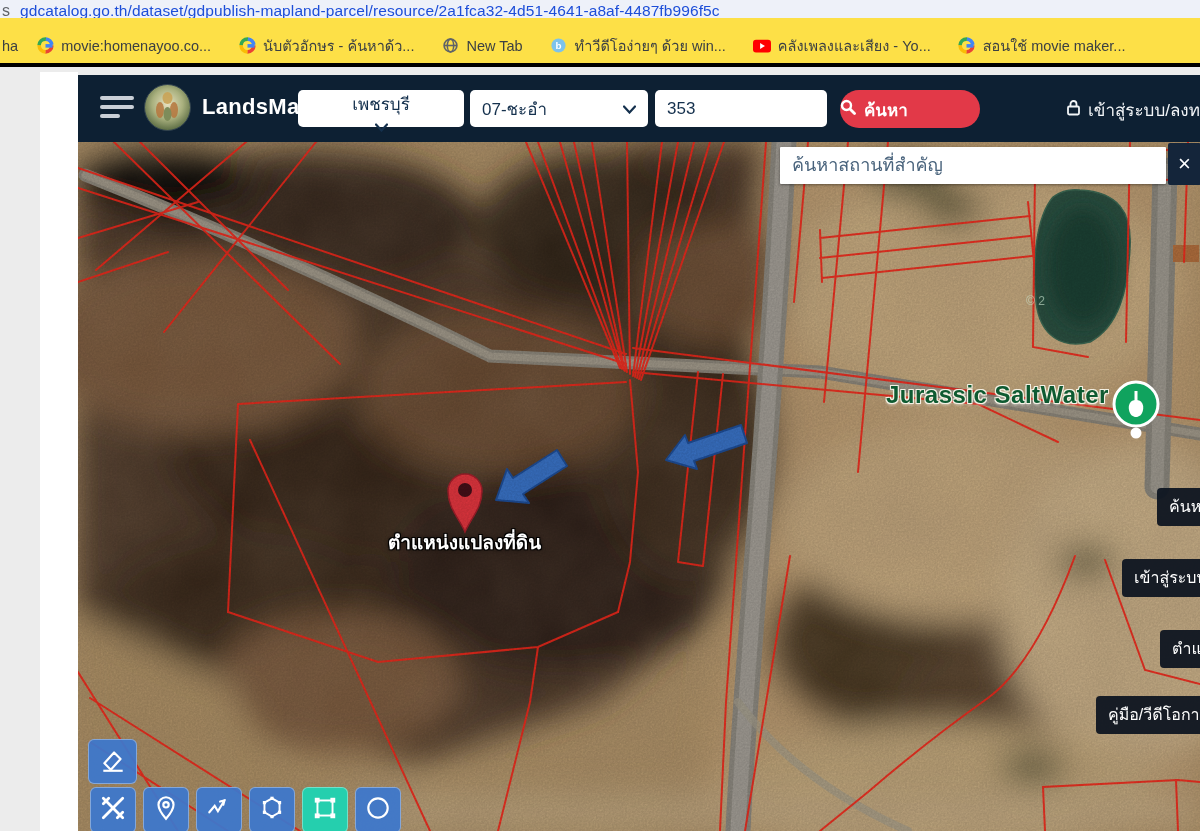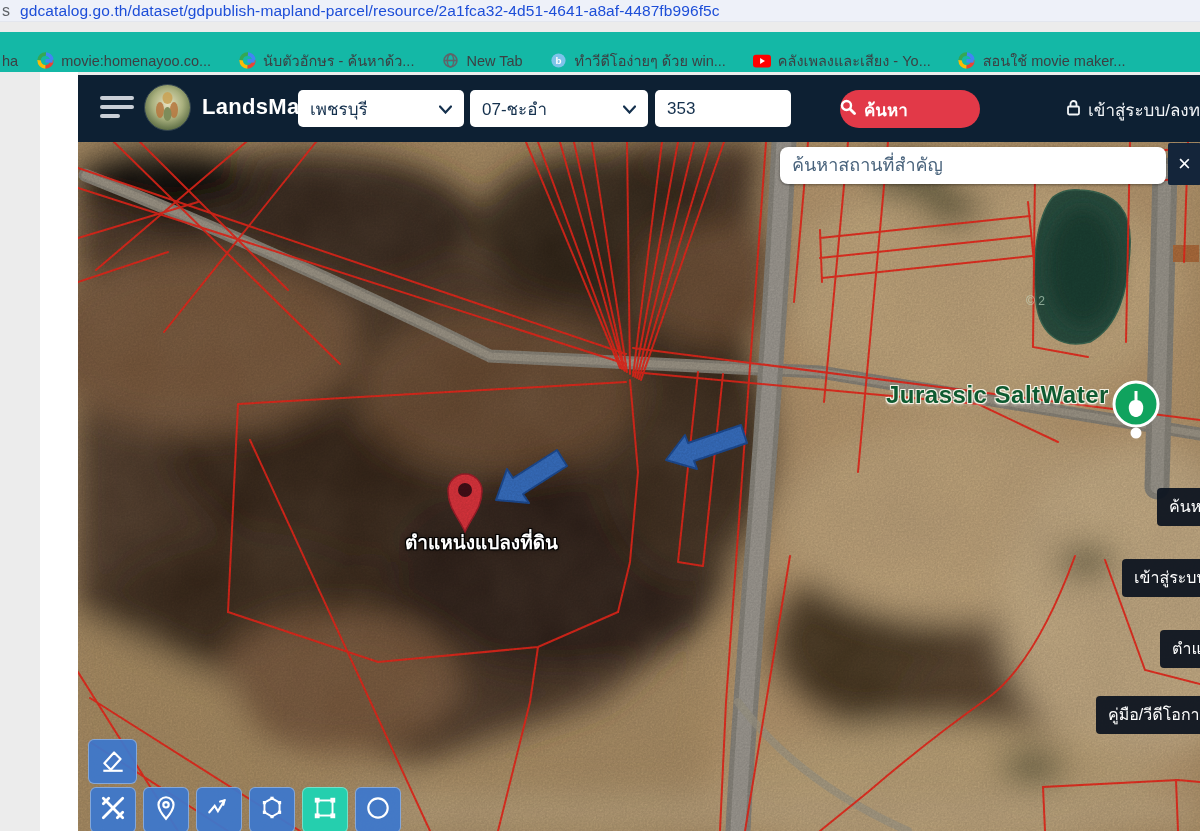--- a/index.html
+++ b/index.html
@@ -2,57 +2,57 @@
 <html><head>
 <meta charset="utf-8">
 <style>
   * { margin:0; padding:0; box-sizing:border-box; }
   html,body { width:1200px; height:831px; overflow:hidden; font-family:"Liberation Sans", sans-serif; background:#ececec; }
 
   
   .urlbar { position:absolute; left:0; top:0; width:1200px; height:22px; background:#eef1f9; border-bottom:1px solid #e3e6ee; display:flex; align-items:center; }
   .urlbar .frag { color:#5f6368; font-size:16px; margin-left:2px; width:18px; overflow:hidden; }
   .urlbar .url { color:#1d4ed8; font-size:15.5px; letter-spacing:.1px; }
-  .bookmarksbar { position:absolute; left:0; top:32px; width:1200px; height:49px; background:#14b8a6; border-bottom:2px solid #000000; display:flex; align-items:center; padding:10px 0 0 2px; }
+  .bookmarksbar { position:absolute; left:0; top:18px; width:1200px; height:49px; background:#fde047; border-bottom:4px solid #000000; display:flex; align-items:center; padding:10px 0 0 2px; }
   .bm { display:flex; align-items:center; gap:7px; margin-right:27px; font-size:14.5px; color:#3c4043; white-space:nowrap; }
   .bm .bicon { width:18px; height:18px; display:flex; align-items:center; justify-content:center; flex:0 0 auto; }
 
   
   .page { position:absolute; left:0; top:72px; width:1200px; height:759px; background:#ececec; }
   .white-col { position:absolute; left:40px; top:0; width:38px; height:759px; background:#ffffff; }
 
   .app { position:absolute; left:78px; top:3px; width:1122px; height:756px; }
   .app-header { position:absolute; left:0; top:0; width:1122px; height:67px; background:#0d2033; }
 
   .hamburger { position:absolute; left:22px; top:21px; width:36px; height:26px; cursor:pointer; }
   .hamburger span { display:block; height:4px; border-radius:2px; background:#c9cfd7; margin-bottom:5px; }
   .hamburger span:nth-child(1){ width:34px; }
   .hamburger span:nth-child(2){ width:34px; }
   .hamburger span:nth-child(3){ width:20px; }
 
   .logo { position:absolute; left:66px; top:9px; width:47px; height:47px; border-radius:50%; }
   .brand { position:absolute; left:124px; top:19px; color:#ffffff; font-size:22px; font-weight:bold; letter-spacing:.3px; }
 
   .hsel { position:absolute; top:15px; height:37px; background:#ffffff; border-radius:5px; display:flex; align-items:center; justify-content:space-between; padding:0 12px; font-size:17px; color:#14304d; cursor:pointer; }
-  .hsel.sel1 { left:220px; width:166px; }
+  .hsel.sel1 { left:220px; width:166px;flex-direction:column; }
   .hsel.sel2 { left:392px; width:178px; }
-  .hinput { position:absolute; left:577px; top:15px; width:136px; height:37px; background:#ffffff; border:none; border-radius:5px; font-size:17px; color:#14304d; padding:0 12px; font-family:"Liberation Sans", sans-serif; }
+  .hinput { position:absolute; left:577px; top:15px; width:172px; height:37px; background:#ffffff; border:none; border-radius:5px; font-size:17px; color:#14304d; padding:0 12px; font-family:"Liberation Sans", sans-serif; }
   .searchbtn { position:absolute; left:762px; top:15px; width:140px; height:38px; background:#e23948; border:none; border-radius:19px; color:#ffffff; font-size:17px; font-weight:bold; display:flex; align-items:center; gap:8px; cursor:pointer; font-family:"Liberation Sans", sans-serif; }
   .login { position:absolute; left:988px; top:21px; display:flex; align-items:center; gap:7px; color:#f2f5f8; font-size:17px; white-space:nowrap; cursor:pointer; }
 
   
   .map { position:absolute; left:0; top:67px; width:1122px; height:689px; overflow:hidden; background:#b5976b; cursor:grab; }
   .map svg.art { position:absolute; left:0; top:0; }
 
-  .map-search { position:absolute; left:702px; top:5px; width:386px; height:37px; background:#ffffff; border:none; border-radius:8px; box-shadow:0 1px 3px rgba(0,0,0,.4); font-size:18px; padding:0 12px; color:#14304d; font-family:Liberation Mono, monospace; }
+  .map-search { position:absolute; left:702px; top:5px; width:386px; height:37px; background:#ffffff; border:none; border-radius:1px; box-shadow:0 1px 3px rgba(0,0,0,.4); font-size:18px; padding:0 12px; color:#14304d; font-family:Liberation Mono, monospace; }
   .map-search::placeholder { color:#49637c; opacity:1; }
   .map-close { position:absolute; left:1090px; top:1px; width:33px; height:42px; background:#14253a; color:#ffffff; font-size:22px; display:flex; align-items:center; justify-content:center; cursor:pointer; border-radius:2px; }
 
   .poi-label { position:absolute; left:808px; top:239px; width:240px; font-size:24px; font-weight:bold; color:#0e5a31; letter-spacing:.5px; text-shadow:-1px -1px 0 #f4f1e4, 1px -1px 0 #f4f1e4, -1px 1px 0 #f4f1e4, 1px 1px 0 #f4f1e4, 0 2px 3px rgba(255,255,255,.6); white-space:nowrap; }
-  .marker-label { position:absolute; left:310px; top:385px; width:170px; text-align:right; font-size:19px; font-weight:bold; color:#ffffff; text-shadow:-1px -1px 0 #000, 1px -1px 0 #000, -1px 1px 0 #000, 1px 1px 0 #000, 0 0 4px #000; white-space:nowrap; }
+  .marker-label { position:absolute; left:310px; top:385px; width:170px; text-align:left; font-size:19px; font-weight:bold; color:#ffffff; text-shadow:-1px -1px 0 #000, 1px -1px 0 #000, -1px 1px 0 #000, 1px 1px 0 #000, 0 0 4px #000; white-space:nowrap; }
   .watermark { position:absolute; left:948px; top:152px; font-size:12px; color:rgba(205,232,210,.6); }
 
   .side-tip { position:absolute; background:rgba(13,20,32,.94); color:#ffffff; font-size:16px; padding:6px 14px 7px 12px; border-radius:4px 0 0 4px; white-space:nowrap; cursor:pointer; }
   .tip1 { left:1079px; top:346px; }
   .tip2 { left:1044px; top:417px; }
   .tip3 { left:1082px; top:488px; }
   .tip4 { left:1018px; top:554px; }
 
   .tool { position:absolute; width:46px; height:46px; background:rgba(60,119,206,.93); border:1px solid rgba(255,255,255,.35); border-radius:6px; display:flex; align-items:center; justify-content:center; cursor:pointer; }
   .tool.active { background:#25cfae; }

